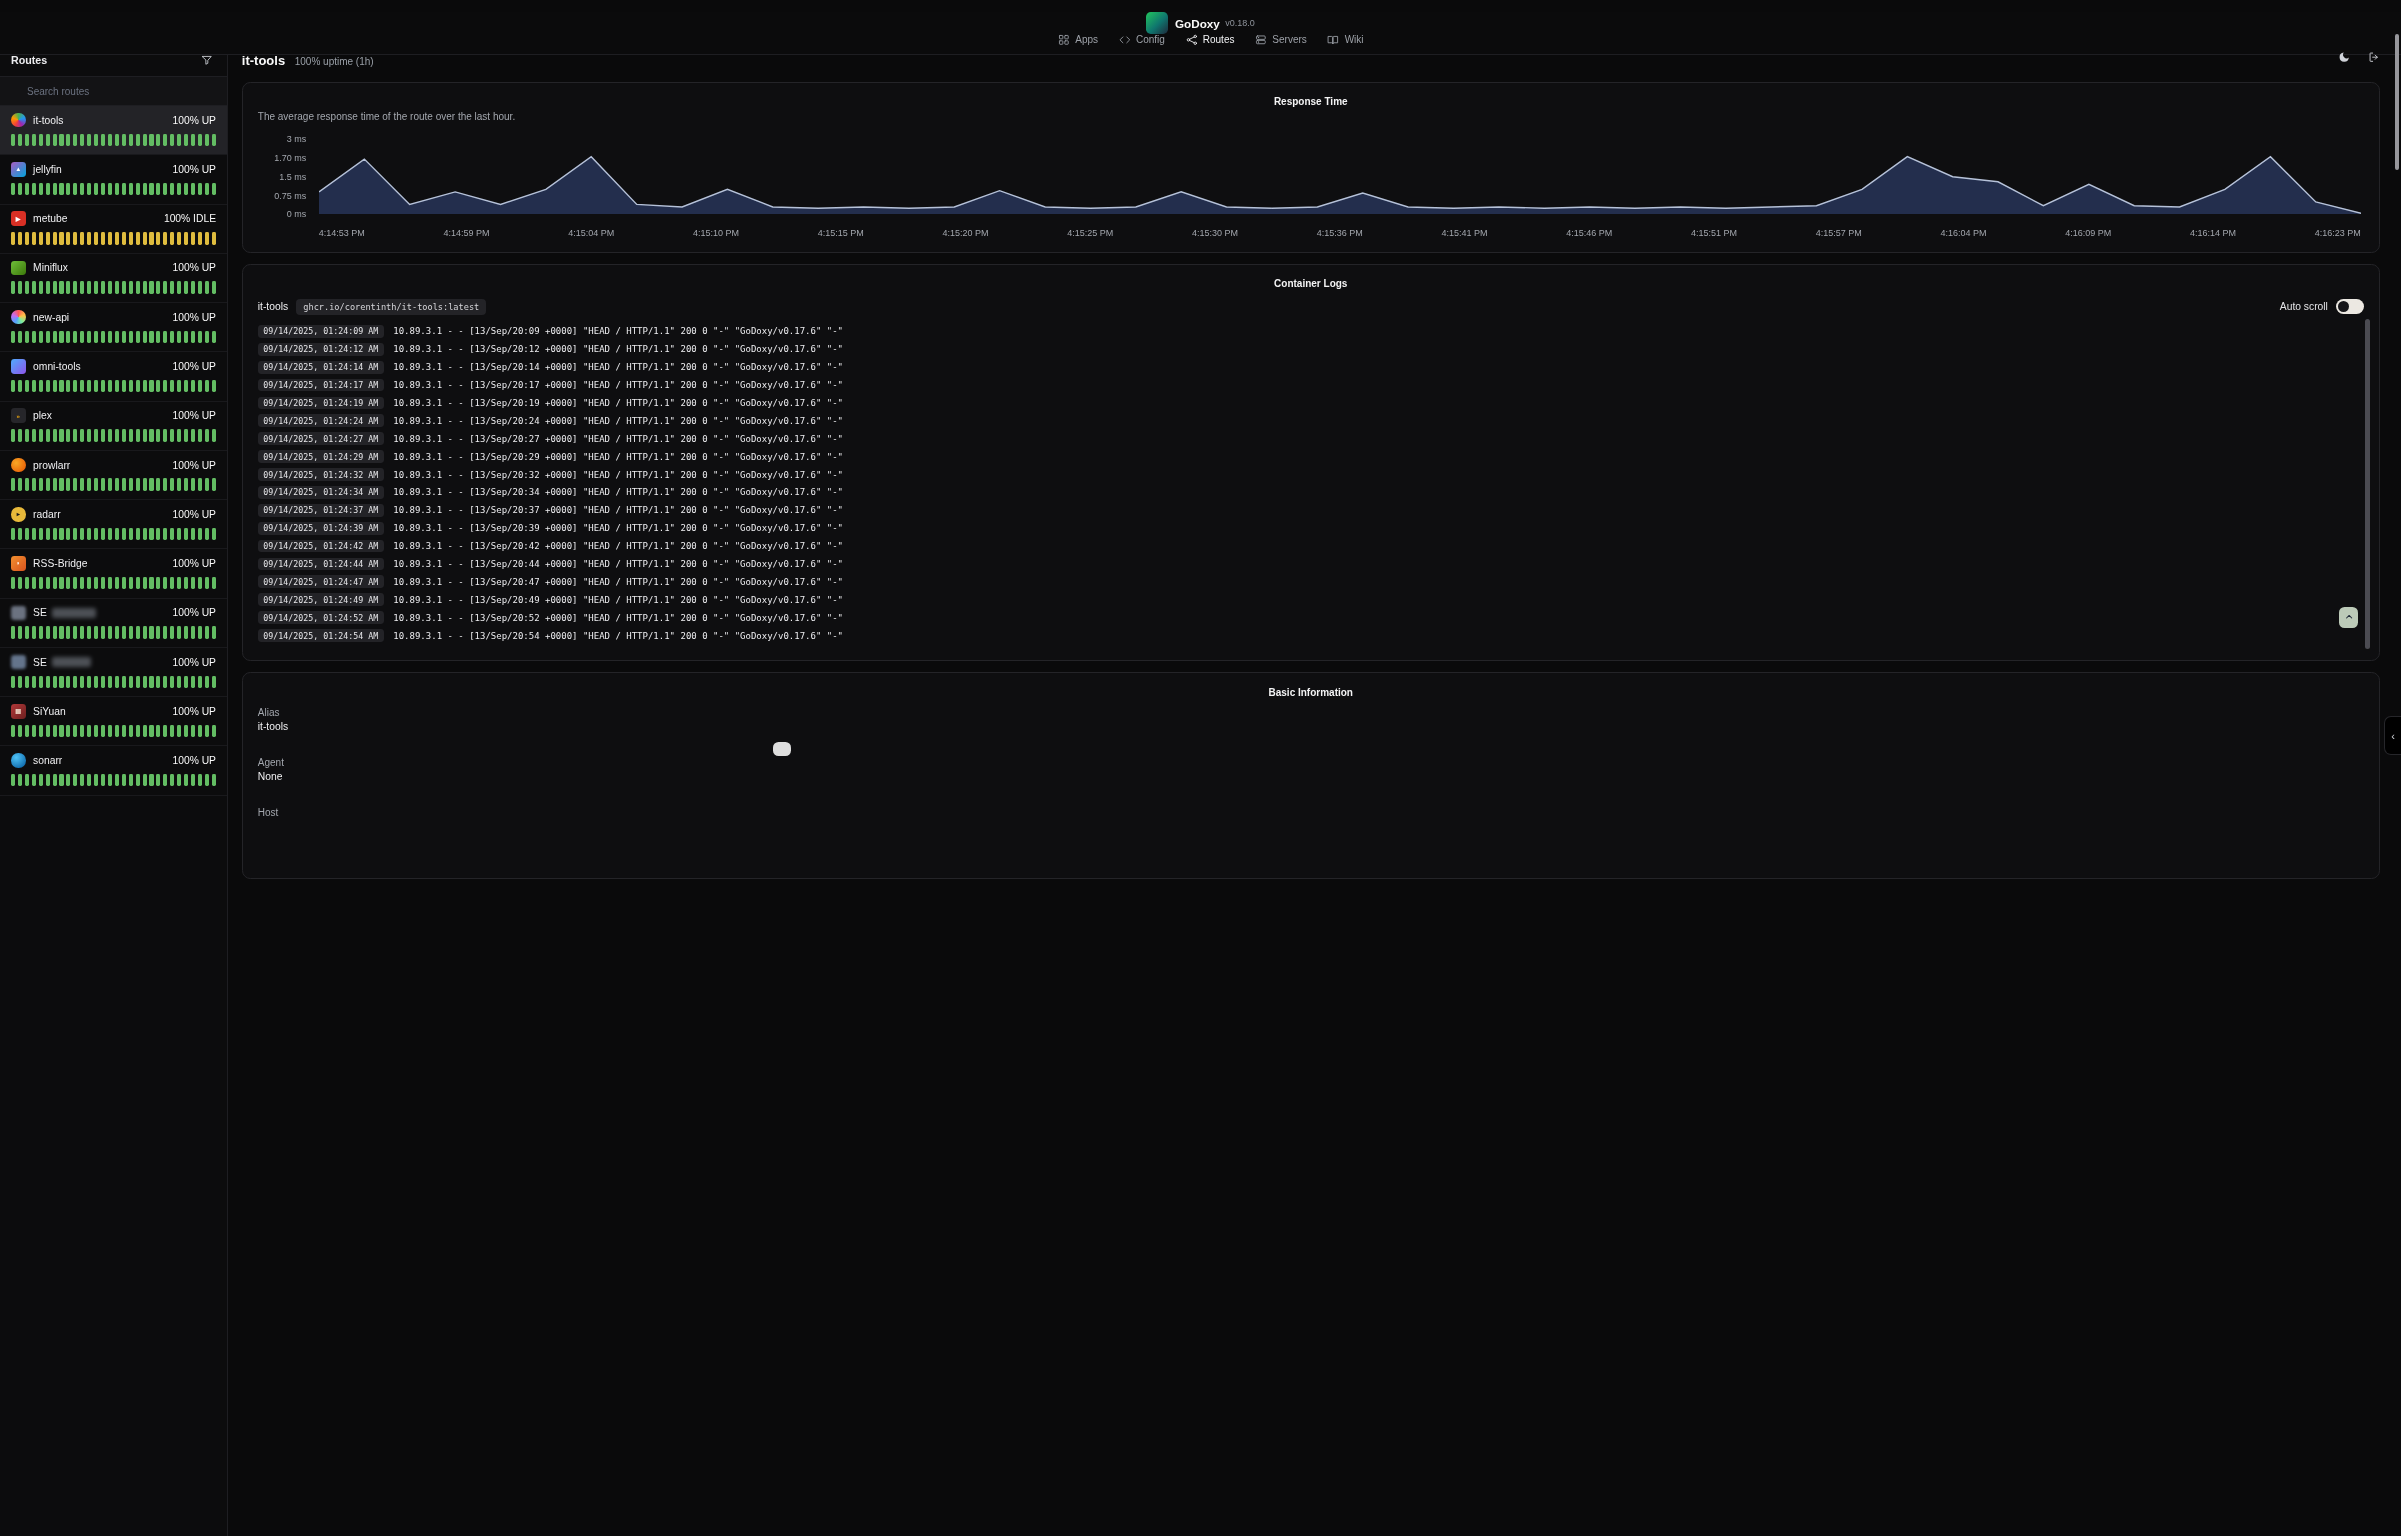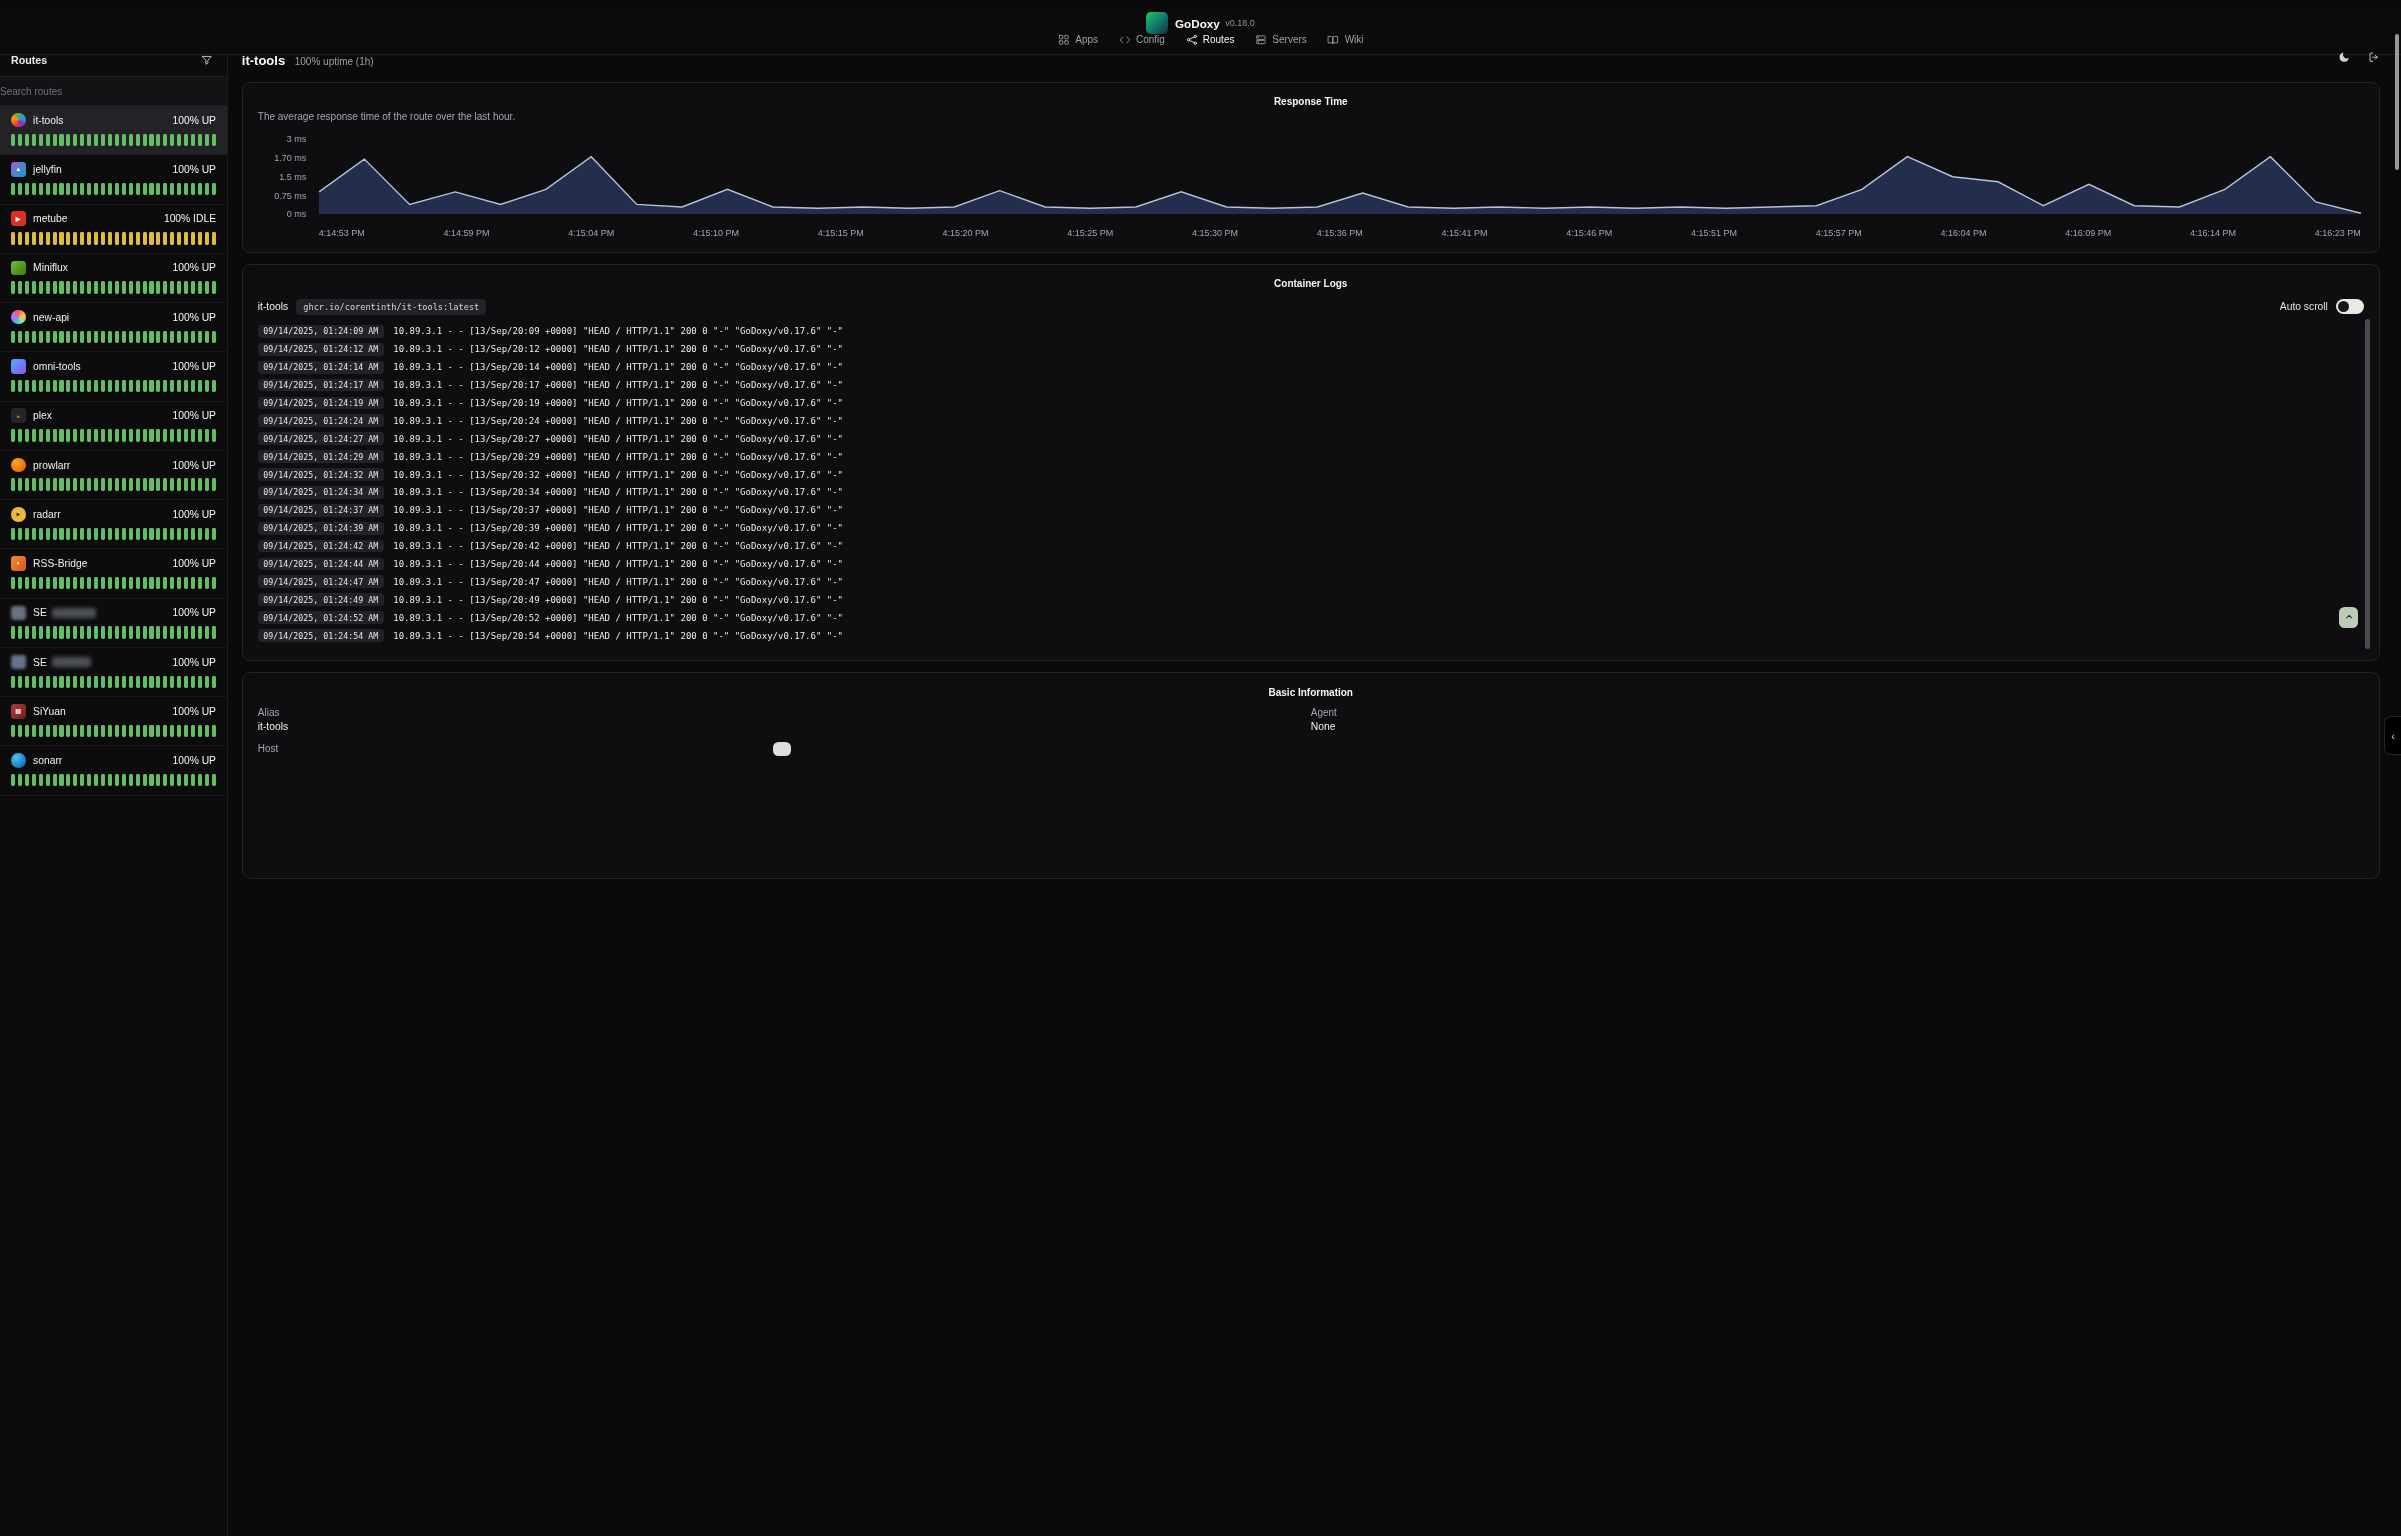--- a/index.html
+++ b/index.html
@@ -22,21 +22,21 @@
   .top-actions { margin-left:auto; display:flex; gap:6.9px; }
   .icon-btn { width:23.4px; height:23.4px; display:grid; place-items:center; color:#cfd2d8;
     background:transparent; border:none; cursor:pointer; border-radius:5.5px; }
 
   
   .sidebar { position:fixed; left:0; top:43px; bottom:0; width:228px; background:#0c0c0d;
     border-right:0.7px solid #1e1e22; display:flex; flex-direction:column; z-index:20; }
   .sb-head { height:33px; flex:none; display:flex; align-items:center; justify-content:space-between; padding:0 11px; }
   .sb-title { font-size:10.7px; font-weight:600; color:#ececef; }
   .sb-search { height:30px; flex:none; border-top:0.7px solid #1e1e22; border-bottom:0.7px solid #1e1e22;
-    display:flex; align-items:center; padding:0 0; background:#131315; }
+    display:flex; align-items:center; padding:0 27px; background:#131315; }
   .sb-search input { background:transparent; border:none; outline:none; color:#e5e5e8; font-size:10px; width:100%;
     font-family:"Liberation Sans", sans-serif; }
   .sb-search input::placeholder { color:#6b7280; }
   .route-list { flex:1; overflow:hidden; }
   .route-item { padding:6.9px 11px 8.3px; border-bottom:0.7px solid #19191c; cursor:pointer; }
   .route-item.selected { background:#232327; }
   .ri-top { display:flex; align-items:center; }
   .ricon { width:14.5px; height:14.5px; border-radius:3.4px; flex:none; display:grid; place-items:center; overflow:hidden; }
   .ricon.blurred { filter:blur(1.4px); }
   .ricon .glyph { font-size:6.2px; line-height:1; font-weight:700; }
@@ -77,21 +77,21 @@
   .toggle .knob { position:absolute; left:2.1px; top:2.1px; width:11px; height:11px; border-radius:50%; background:#17171a; }
   .log-list { margin-top:9.6px; padding-right:20.7px; font-family:"DejaVu Sans Mono", monospace; }
   .log-row { display:flex; align-items:center; height:14.5px; margin-bottom:3.4px; }
   .log-time { background:#232327; border-radius:3.4px; padding:1.4px 5.5px; font-size:8.3px; color:#e7e7ea; white-space:nowrap; }
   .log-msg { margin-left:9.6px; font-size:9px; color:#ededf0; white-space:nowrap; }
   .log-scrollbar { position:absolute; right:8.3px; top:54px; bottom:11px; width:5.5px; border-radius:2.8px; background:#4b4b52; cursor:pointer; }
   .scroll-btn { position:absolute; right:20.7px; bottom:32px; width:18.6px; height:21.3px; border-radius:5.5px;
     background:var(--accentbtn,#bccab8); border:none; display:grid; place-items:center; color:#1f2937; cursor:pointer; }
 
   
-  .info-grid { display:grid; grid-template-columns:1fr 1fr; row-gap:11px; margin-top:9.6px; }
+  .info-grid { display:grid; grid-template-columns:1fr; row-gap:25px; margin-top:9.6px; }
   .field-label { font-size:10px; color:#a3a7ae; }
   .field-value { font-size:10.3px; color:#f0f0f2; margin-top:2.8px; }
   .pill-fragment { position:absolute; left:530px; top:69px; width:18px; height:13.8px; border-radius:5.5px; background:#dedede; }
 
   
   .page-scroll { position:fixed; right:2.1px; top:34px; width:4.1px; height:136px; border-radius:2.1px; background:#97979c; z-index:40; cursor:pointer; }
   .edge-tab { position:fixed; right:0; top:716px; width:17px; height:39px; background:#000;
     border:0.7px solid #26262a; border-right:none; border-radius:6.9px 0 0 6.9px; display:grid; place-items:center;
     color:#cfd2d8; font-size:11px; z-index:40; cursor:pointer; }
 </style>

